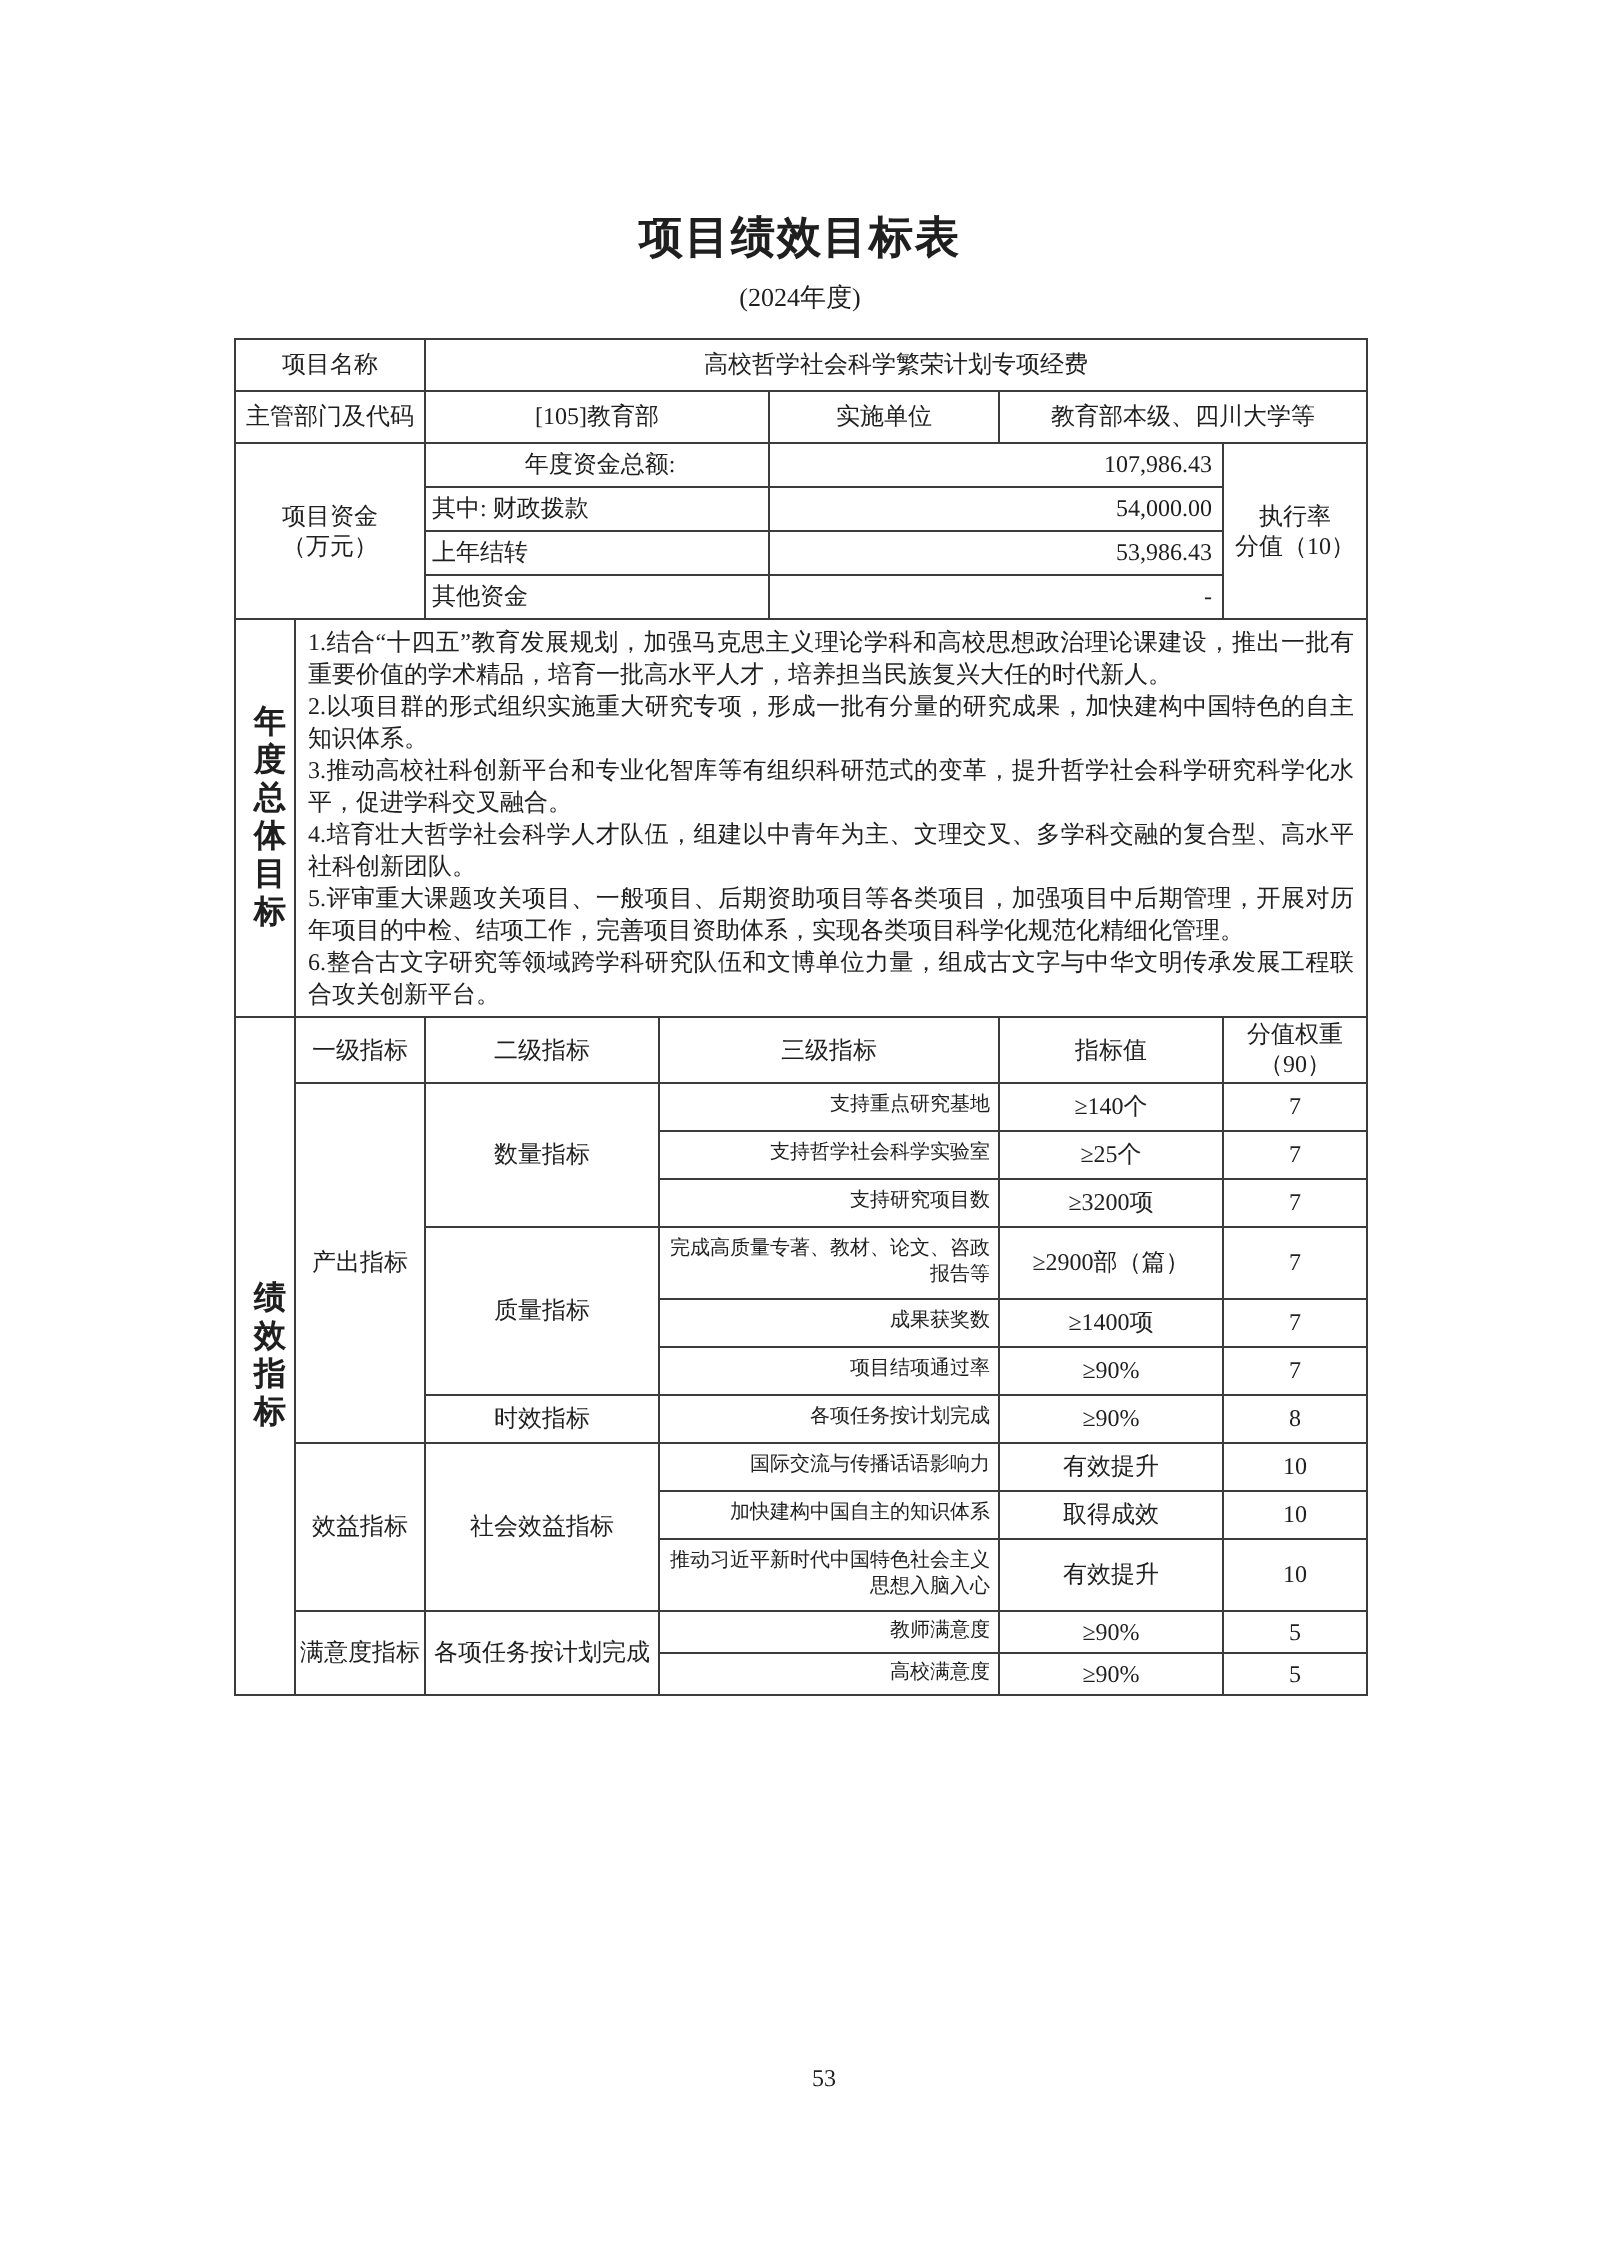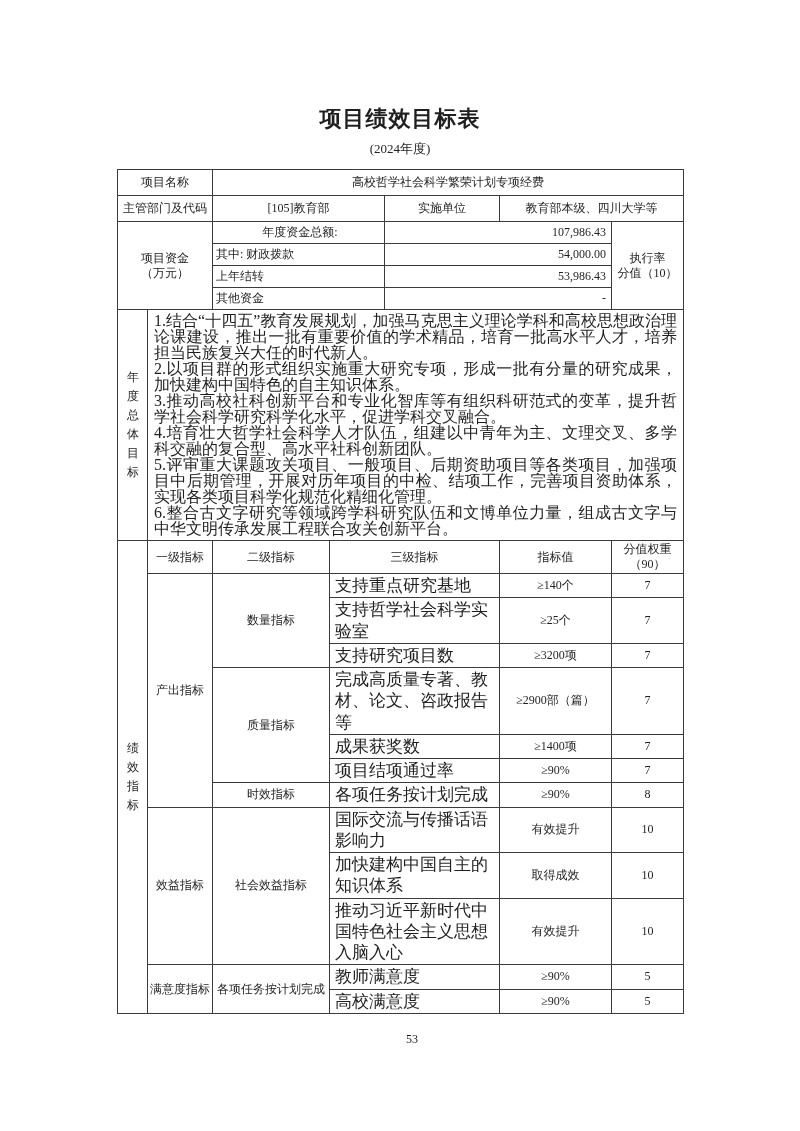--- a/index.html
+++ b/index.html
@@ -51,34 +51,35 @@
   tr.h21{height:21px;}
   tr.h190{height:190px;}
   .pre{white-space:pre-line;}
   .num{text-align:right;padding-right:5px;}
   .fund-label{text-align:left;padding-right:24px;}
   .fund-label-first{text-align:center;padding-left:6px;margin-top:48px;}
   .vert{
     padding:0 9px;
     word-break:break-all;
     line-height:19px;
-    font-size:12px;
+    font-size:16px;
+    font-weight:bold;
   }
   .goals{
     text-align:left;
     vertical-align:middle;
     padding:3px 6px;
   }
   .goal-item{
-    font-size:16px;
+    font-size:12px;
     line-height:16px;
     text-align:justify;
   }
   .l1{padding:1px 2px;}
-  .l3{text-align:left;padding-left:5px;padding-right:4px;font-size:17px;}
+  .l3{text-align:right;padding-left:5px;padding-right:4px;font-size:10px;}
   .page-number{
     position:absolute;
     top:1032px;left:12px;
     width:100%;
     text-align:center;
     font-size:12px;
   }
 </style>
 </head>
 <body>

